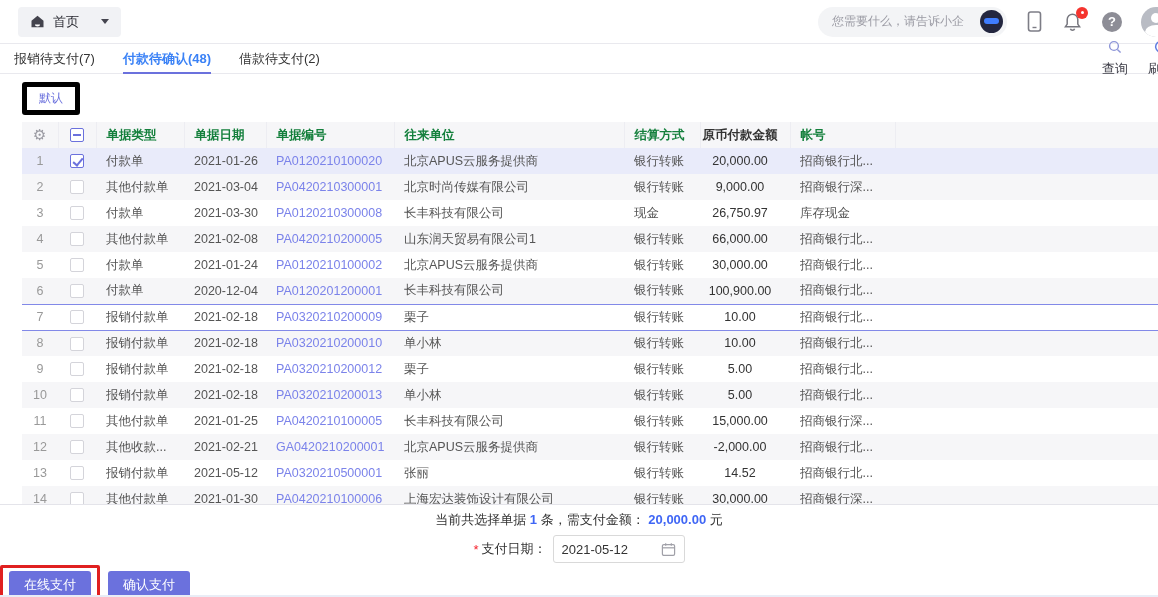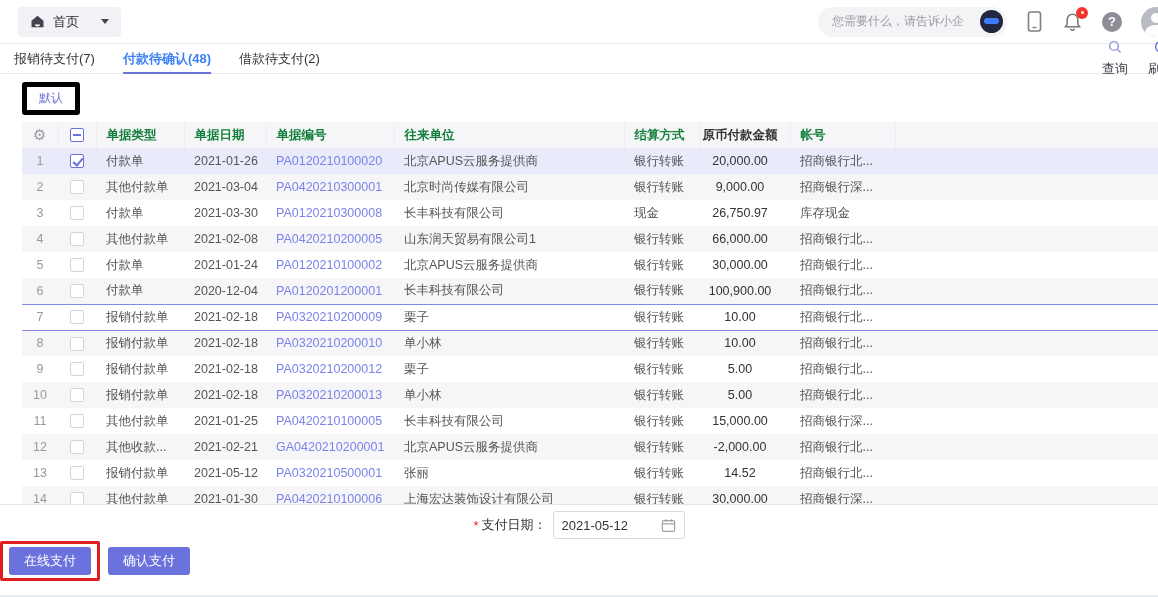--- a/index.html
+++ b/index.html
@@ -362,20 +362,27 @@
     <td>银行转账</td>
     <td class="c-amt">30,000.00</td>
     <td>招商银行深...</td>
     <td></td>
   </tr>
       </tbody>
   </table>
 </div>
 
 <div class="footer">
+  <div class="summary">
+    <span>当前共选择单据</span>
+    <span class="blue">1</span>
+    <span>条，需支付金额：</span>
+    <span class="blue">20,000.00</span>
+    <span>元</span>
+  </div>
   <div class="date-row">
     <span class="req">*</span>
     <span>支付日期：</span>
     <span class="date-input">
       <span>2021-05-12</span>
       <svg width="15" height="15" viewBox="0 0 16 16">
           <rect x="1.5" y="2.8" width="13" height="11.5" rx="1.5" fill="none" stroke="#a0a0a8" stroke-width="1.3"></rect>
           <line x1="1.5" y1="6.2" x2="14.5" y2="6.2" stroke="#a0a0a8" stroke-width="1.3"></line>
           <line x1="5" y1="1.2" x2="5" y2="4" stroke="#a0a0a8" stroke-width="1.3"></line>
           <line x1="11" y1="1.2" x2="11" y2="4" stroke="#a0a0a8" stroke-width="1.3"></line>

